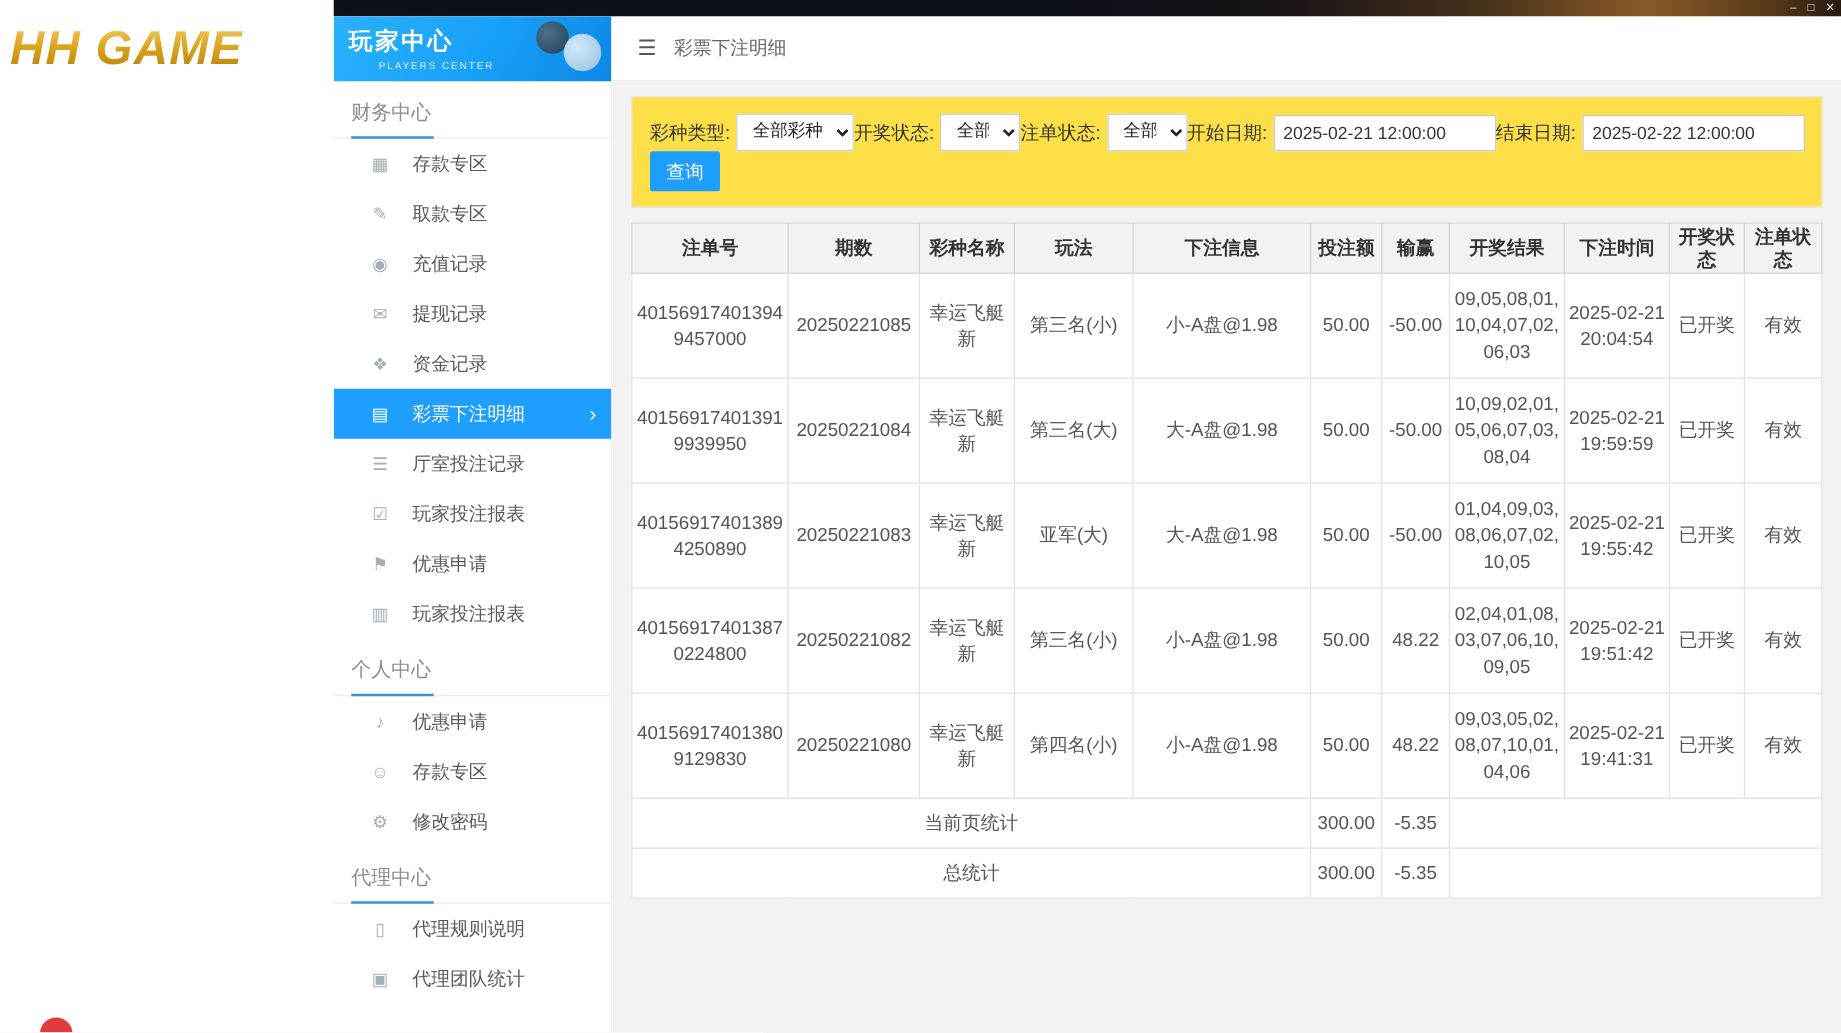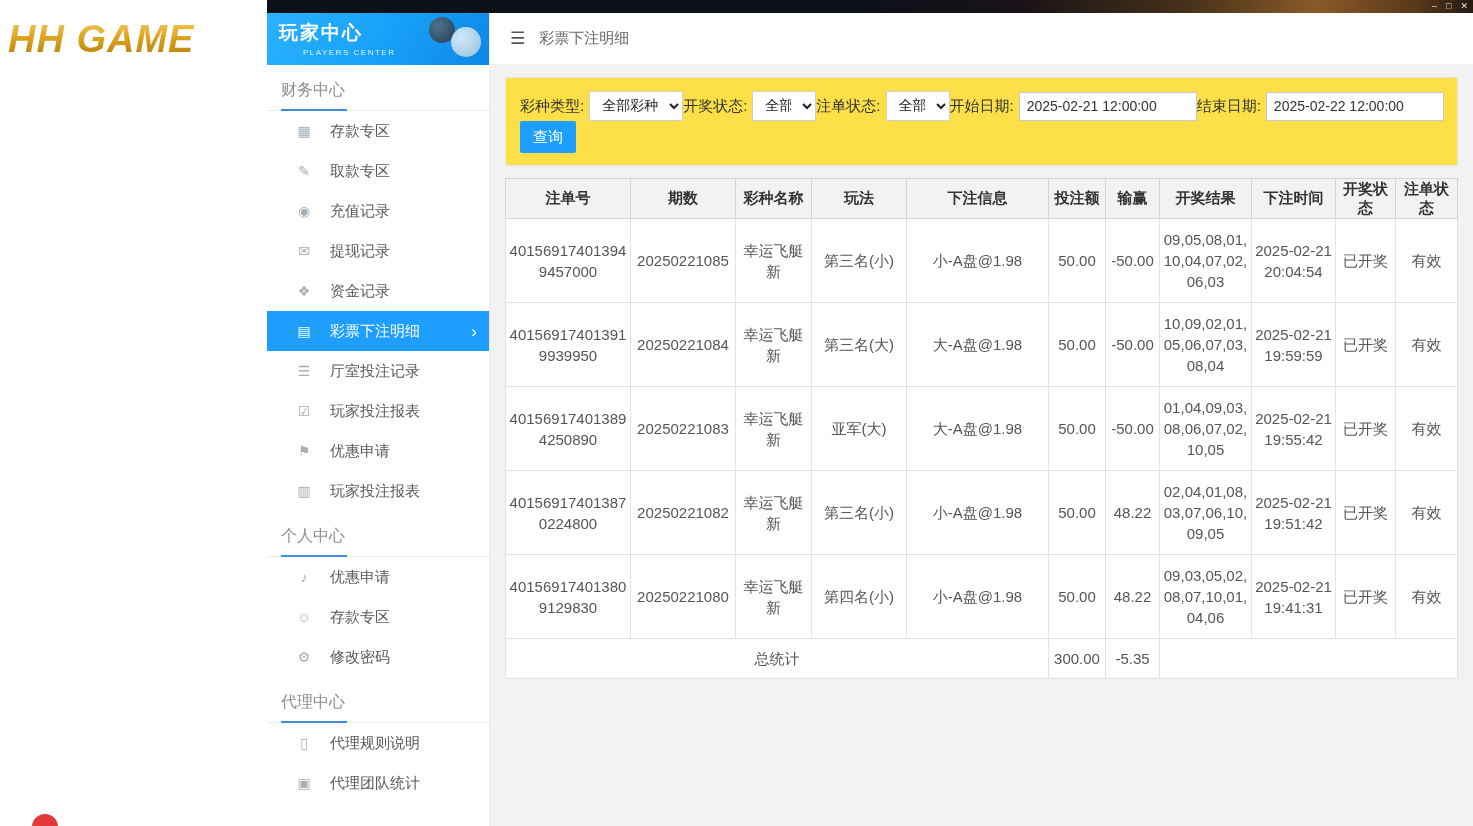--- a/index.html
+++ b/index.html
@@ -297,20 +297,26 @@
                   <td>第四名(小)</td>
                   <td>小-A盘@1.98</td>
                   <td>50.00</td>
                   <td>48.22</td>
                   <td>09,03,05,02,08,07,10,01,04,06</td>
                   <td class="t">2025-02-21 19:41:31</td>
                   <td>已开奖</td>
                   <td>有效</td>
                 </tr>
                 <tr class="sum">
+                  <td colspan="5">当前页统计</td>
+                  <td>300.00</td>
+                  <td>-5.35</td>
+                  <td colspan="4"></td>
+                </tr>
+                <tr class="sum">
                   <td colspan="5">总统计</td>
                   <td>300.00</td>
                   <td>-5.35</td>
                   <td colspan="4"></td>
                 </tr>
               </tbody>
             </table>
           </div>
 
         </div>

